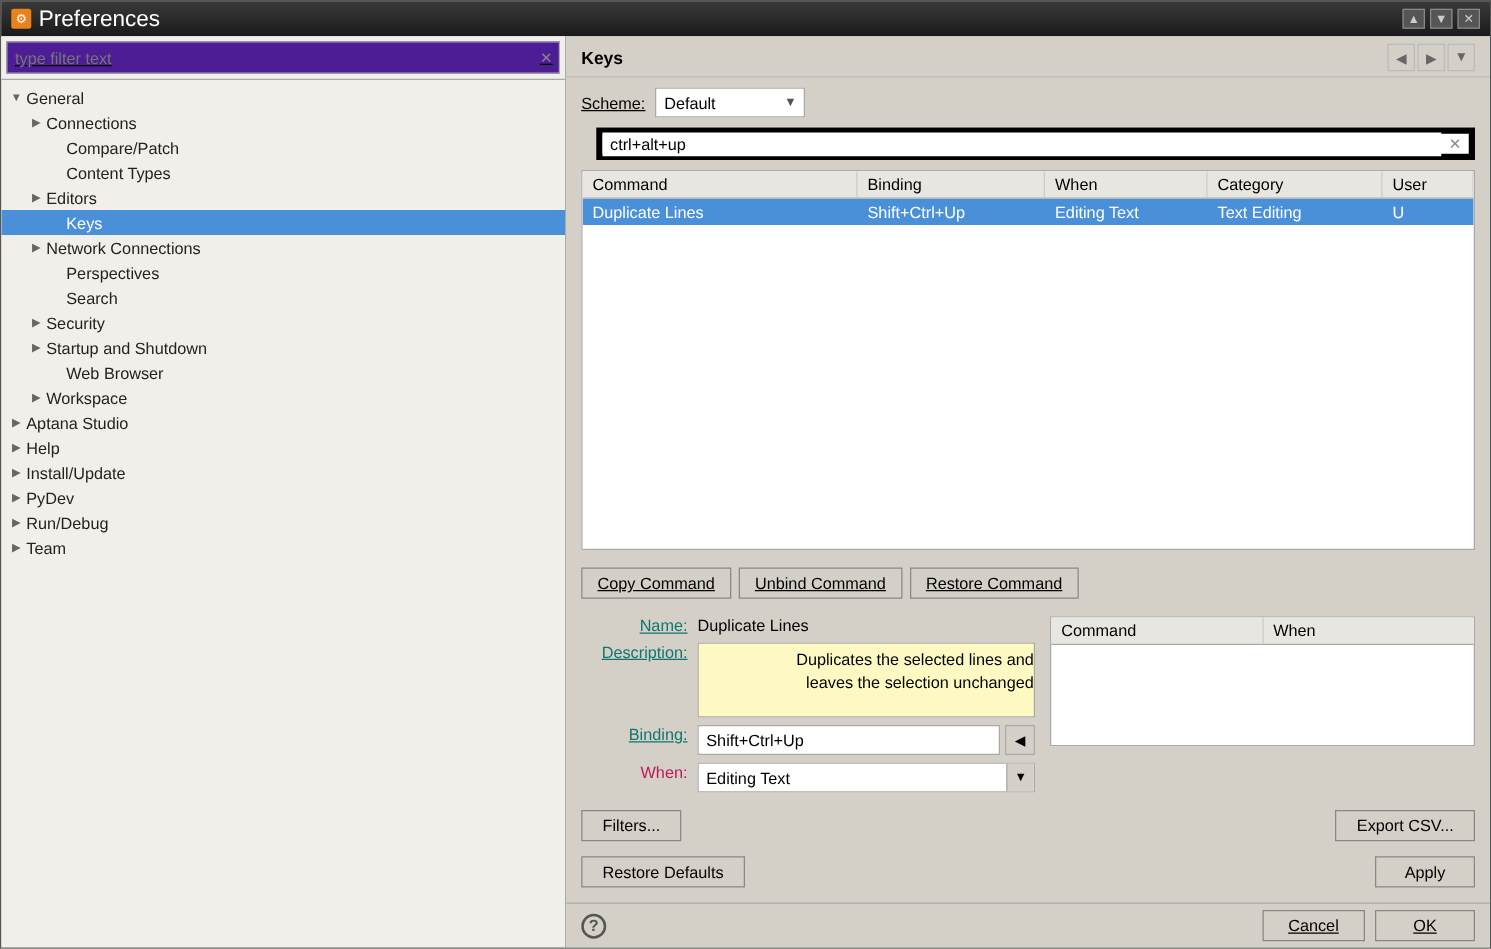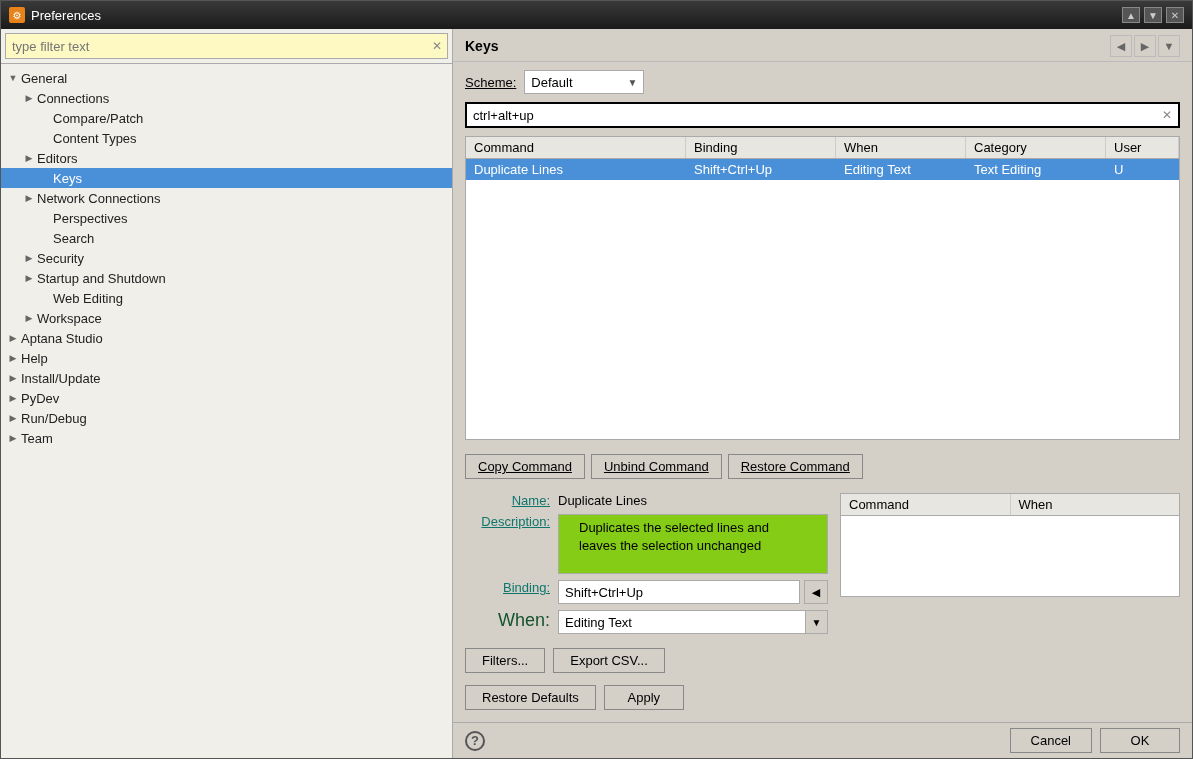--- a/index.html
+++ b/index.html
@@ -7,31 +7,31 @@
 
     .window { width: 1193px; height: 759px; display: flex; flex-direction: column; border: 1px solid #555; background: #d4d0c8; }
 
     .title-bar {
       background: linear-gradient(to bottom, #3a3a3a, #1a1a1a);
       height: 28px; display: flex; align-items: center; justify-content: space-between;
       padding: 0 8px; color: #fff; flex-shrink: 0;
     }
     .title-bar-left { display: flex; align-items: center; gap: 6px; }
     .title-bar-icon { width: 16px; height: 16px; background: #e8821a; border-radius: 2px; display: flex; align-items: center; justify-content: center; font-size: 10px; color: white; }
-    .title-bar-title { font-size: 13px; color: #fff; }
+    .title-bar-title { font-size: 18px; color: #fff; }
     .title-bar-buttons { display: flex; gap: 4px; }
     .title-bar-btn { width: 18px; height: 16px; background: #555; border: 1px solid #888; color: #ccc; font-size: 10px; display: flex; align-items: center; justify-content: center; cursor: pointer; }
 
     .main-area { display: flex; flex: 1; overflow: hidden; }
 
     
     .sidebar { width: 452px; flex-shrink: 0; display: flex; flex-direction: column; border-right: 1px solid #aaa; background: #f0efe9; }
 
     .search-bar { padding: 4px; border-bottom: 1px solid #aaa; background: #f0efe9; }
-    .search-input-wrap { display: flex; align-items: center; border: 1px solid #aaa; background: #fef9c3; height: 26px; }
+    .search-input-wrap { display: flex; align-items: center; border: 1px solid #aaa; background: #4c1d95; height: 26px; text-decoration: underline; }
     .search-input { flex: 1; border: none; outline: none; padding: 2px 6px; font-size: 13px; background: transparent; color: #888; }
     .search-clear { width: 20px; height: 20px; display: flex; align-items: center; justify-content: center; color: #888; cursor: pointer; font-size: 12px; }
 
     .tree { flex: 1; overflow-y: auto; padding: 4px 0; }
     .tree-item { display: flex; align-items: center; padding: 2px 4px; cursor: pointer; color: #222; }
     .tree-item.selected { background: #4a90d9; color: #fff; }
     .tree-item.selected .tree-label { color: #fff; }
     .tree-arrow { width: 16px; height: 16px; display: flex; align-items: center; justify-content: center; font-size: 9px; color: #666; flex-shrink: 0; }
     .tree-label { font-size: 13px; color: #222; }
     .tree-item.selected .tree-arrow { color: #fff; }
@@ -47,21 +47,21 @@
     .nav-btn { width: 22px; height: 22px; background: #d4d0c8; border: 1px solid #bbb; display: flex; align-items: center; justify-content: center; cursor: pointer; font-size: 11px; color: #666; }
 
     .keys-body { flex: 1; display: flex; flex-direction: column; padding: 8px 12px; gap: 8px; }
 
     .scheme-row { display: flex; align-items: center; gap: 8px; }
     .scheme-label { text-decoration: underline; color: #000; }
     .scheme-select { display: flex; align-items: center; border: 1px solid #aaa; background: #fff; padding: 2px 6px; height: 24px; min-width: 120px; cursor: pointer; }
     .scheme-select-text { flex: 1; }
     .scheme-select-arrow { font-size: 10px; color: #555; }
 
-    .binding-search { display: flex; align-items: center; border: 2px solid #000000; background: #fff; height: 26px; }
+    .binding-search { display: flex; align-items: center; border: 5px solid #000000; background: #fff; height: 26px; margin-left: 12px; }
     .binding-input { flex: 1; border: none; outline: none; padding: 2px 6px; font-size: 13px; }
     .binding-clear { width: 22px; height: 22px; display: flex; align-items: center; justify-content: center; color: #888; cursor: pointer; font-size: 12px; }
 
     .table-area { flex: 1; border: 1px solid #aaa; background: #fff; overflow: hidden; display: flex; flex-direction: column; }
     .table-header { display: flex; background: #e8e6e0; border-bottom: 1px solid #aaa; }
     .th { padding: 3px 8px; font-weight: normal; color: #000; border-right: 1px solid #ccc; flex-shrink: 0; }
     .th-command { width: 220px; }
     .th-binding { width: 150px; }
     .th-when { width: 130px; }
     .th-category { width: 140px; }
@@ -77,44 +77,44 @@
     .td-category { width: 140px; }
     .td-user { flex: 1; }
 
     .command-buttons { display: flex; gap: 6px; padding: 6px 0; }
     .cmd-btn { padding: 4px 12px; background: #d4d0c8; border: 1px solid #888; cursor: pointer; color: #000; text-decoration: underline; }
 
     .detail-conflicts { display: flex; gap: 12px; }
     .detail-section { flex: 1; }
     .detail-row { display: flex; gap: 8px; margin-bottom: 6px; align-items: flex-start; }
     .detail-label { width: 85px; text-align: right; flex-shrink: 0; color: #0f766e; text-decoration: underline; font-size: 13px; }
-    .detail-label-plain { width: 85px; text-align: right; flex-shrink: 0; color: #14532d; font-size: 18px; }
+    .detail-label-plain { width: 85px; text-align: right; flex-shrink: 0; color: #be185d; font-size: 13px; }
     .detail-value { flex: 1; color: #000; font-size: 13px; }
-    .detail-desc { flex: 1; border: 1px solid #aaa; background: #84cc16; padding: 4px 20px; min-height: 60px; font-size: 13px; color: #000; line-height: 1.4; }
+    .detail-desc { flex: 1; border: 1px solid #aaa; background: #fef9c3; padding: 4px 0; min-height: 60px; font-size: 13px; color: #000; line-height: 1.4; text-align: right; }
 
     .binding-field-wrap { display: flex; align-items: center; gap: 4px; flex: 1; }
     .binding-field { flex: 1; border: 1px solid #aaa; background: #fff; padding: 2px 6px; height: 24px; font-size: 13px; outline: none; }
     .binding-field-btn { width: 24px; height: 24px; border: 1px solid #aaa; background: #d4d0c8; display: flex; align-items: center; justify-content: center; cursor: pointer; font-size: 11px; }
 
     .when-select-wrap { flex: 1; display: flex; align-items: center; border: 1px solid #aaa; background: #fff; height: 24px; cursor: pointer; }
     .when-select-text { flex: 1; padding: 2px 6px; font-size: 13px; }
     .when-select-arrow { width: 22px; height: 22px; display: flex; align-items: center; justify-content: center; font-size: 10px; background: #d4d0c8; border-left: 1px solid #aaa; }
 
     .conflicts-section { width: 340px; flex-shrink: 0; }
     .conflicts-label { color: #000; margin-bottom: 4px; font-size: 13px; }
     .conflicts-table { border: 1px solid #aaa; background: #fff; width: 100%; }
     .conflicts-header { display: flex; background: #e8e6e0; border-bottom: 1px solid #aaa; }
     .conflicts-th { padding: 3px 8px; flex: 1; border-right: 1px solid #ccc; }
     .conflicts-body { min-height: 80px; }
     .bottom-btn { padding: 4px 16px; background: #d4d0c8; border: 1px solid #888; cursor: pointer; color: #000; min-width: 80px; text-align: center; }
-    .bottom-btn-row { display: flex; gap: 8px; margin-bottom: 4px; justify-content: flex-start; }
+    .bottom-btn-row { display: flex; gap: 8px; margin-bottom: 4px; justify-content: space-between; }
 
     .footer { display: flex; align-items: center; justify-content: space-between; padding: 4px 12px; border-top: 1px solid #aaa; background: #d4d0c8; height: 36px; }
     .help-icon { width: 20px; height: 20px; border: 2px solid #555; border-radius: 50%; display: flex; align-items: center; justify-content: center; font-size: 13px; color: #555; cursor: pointer; font-weight: bold; }
-    .footer-buttons { display: flex; gap: 8px; }
+    .footer-buttons { display: flex; gap: 8px; text-decoration: underline; }
     .footer-btn { padding: 4px 20px; background: #d4d0c8; border: 1px solid #888; cursor: pointer; min-width: 80px; text-align: center; }
   </style>
 </head>
 <body>
 
 <div class="window">
 
   <div class="title-bar">
     <div class="title-bar-left">
       <div class="title-bar-icon">⚙</div>
@@ -188,21 +188,21 @@
           <span class="tree-label">Security</span>
         </div>
 
         <div class="tree-item indent-1" style="padding-left:20px;">
           <span class="tree-arrow">▶</span>
           <span class="tree-label">Startup and Shutdown</span>
         </div>
 
         <div class="tree-item indent-1" style="padding-left:36px;">
           <span class="tree-arrow" style="visibility:hidden;">▶</span>
-          <span class="tree-label">Web Editing</span>
+          <span class="tree-label">Web Browser</span>
         </div>
 
         <div class="tree-item indent-1" style="padding-left:20px;">
           <span class="tree-arrow">▶</span>
           <span class="tree-label">Workspace</span>
         </div>
 
         <div class="tree-item" style="padding-left:4px;">
           <span class="tree-arrow">▶</span>
           <span class="tree-label">Aptana Studio</span>

